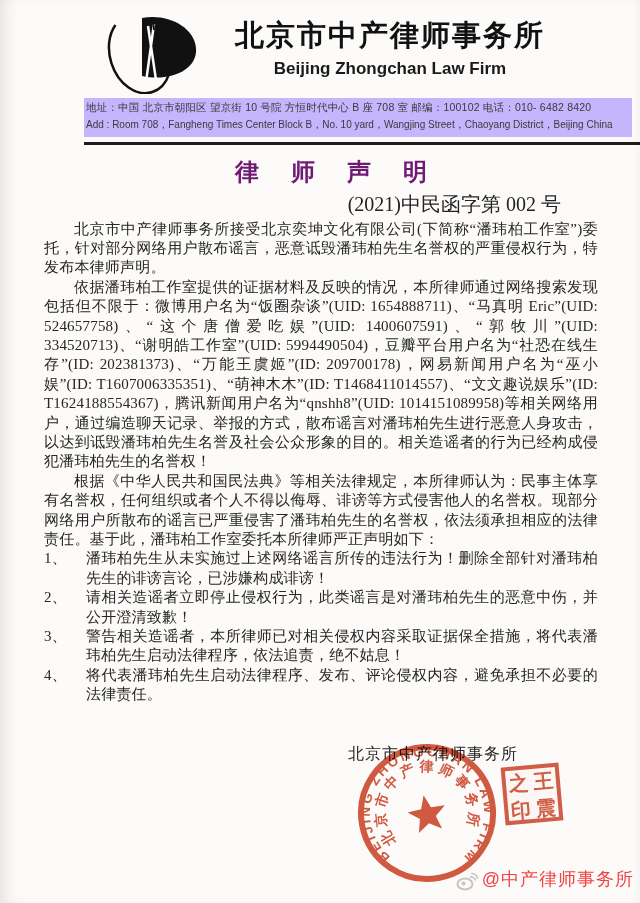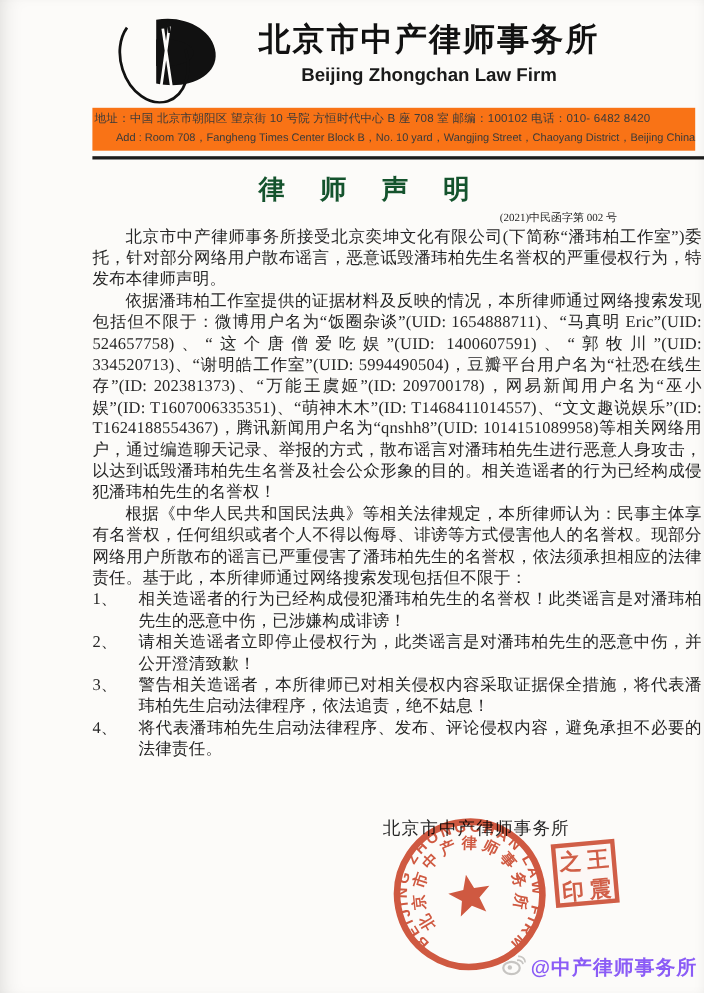--- a/index.html
+++ b/index.html
@@ -24,39 +24,39 @@
     font-size: 29px; font-weight: bold; letter-spacing: 2px; color: #111;
     font-family: "Liberation Serif", "DejaVu Serif", serif;
   }
   .firm-en {
     margin-top: 3px; font-size: 17px; font-weight: bold; color: #1a1a1a;
     font-family: "Liberation Sans", "DejaVu Sans", sans-serif;
   }
 
   .addr-block {
     margin: 2px 0 0 84px; padding: 3px 0 5px 2px; width: 548px;
-    background: #f97316;
+    background: #c4b5fd;
   }
   .addr-cn { font-size: 10.5px; color: #3a3a3a; letter-spacing: 0.2px;
     font-family: "Liberation Sans", "DejaVu Sans", sans-serif; }
   .addr-en { font-size: 10px; color: #3a3a3a; margin-top: 3px;
-    font-family: "Liberation Sans", "DejaVu Sans", sans-serif; text-align: right; }
+    font-family: "Liberation Sans", "DejaVu Sans", sans-serif; }
   .head-rule { margin: 5px 0 0 84px; width: 556px; height: 2.5px; background: #1c1c1c; }
 
   
   .doc-title {
     margin-top: 11px; text-align: center;
-    font-size: 24px; font-weight: 600; letter-spacing: 13px; text-indent: 13px; color: #14532d; padding-left: 22px;
+    font-size: 24px; font-weight: 600; letter-spacing: 13px; text-indent: 13px; color: #701a75; padding-left: 22px;
   }
   .doc-number {
     margin-top: 3px; text-align: right; padding-right: 79px;
-    font-size: 10px; color: #222; padding-left: 10px;
+    font-size: 20px; color: #222; padding-left: 10px;
   }
 
-  .body-text { margin: 2px 0 0 84px; width: 554px; font-size: 15px; line-height: 19.4px;
+  .body-text { margin: 2px 0 0 44px; width: 554px; font-size: 15px; line-height: 19.4px;
     text-align: justify; color: #262626; letter-spacing: 0.2px; }
   .body-text p { text-indent: 2em; }
 
   .stmt-list { margin-left: 0; }
   .stmt-item { display: flex; }
   .stmt-item .num { flex: 0 0 42px; }
   .stmt-item .txt { flex: 1; text-align: justify; }
   .closing { text-indent: 2em; }
 
   
@@ -79,22 +79,22 @@
   }
   .seal-square span {
     display: flex; align-items: center; justify-content: center;
     color: #cc4327; font-size: 20px; font-weight: bold;
     font-family: "Liberation Serif", "DejaVu Serif", serif;
   }
 
   
   .watermark {
     position: absolute; right: 6px; bottom: 12px;
-    display: flex; align-items: flex-start; gap: 4px;
-    color: #8b5cf6; font-size: 18px; font-weight: bold; letter-spacing: 1px;
+    display: flex; align-items: flex-end; gap: 4px;
+    color: #ef4444; font-size: 18px; font-weight: normal; letter-spacing: 1px;
     font-family: "Liberation Sans", "DejaVu Sans", sans-serif;
   }
   .watermark svg { display: block; }
 </style>
 </head>
 <body>
 
 <div class="page">
 
   <div class="letterhead">
@@ -116,26 +116,26 @@
     <div class="addr-en">Add : Room 708，Fangheng Times Center Block B，No. 10 yard，Wangjing Street，Chaoyang District，Beijing China</div>
   </div>
   <div class="head-rule"></div>
 
   <div class="doc-title">律 师 声 明</div>
   <div class="doc-number">(2021)中民函字第 002 号</div>
 
   <div class="body-text">
     <p>北京市中产律师事务所接受北京奕坤文化有限公司(下简称“潘玮柏工作室”)委托，针对部分网络用户散布谣言，恶意诋毁潘玮柏先生名誉权的严重侵权行为，特发布本律师声明。</p>
     <p>依据潘玮柏工作室提供的证据材料及反映的情况，本所律师通过网络搜索发现包括但不限于：微博用户名为“饭圈杂谈”(UID: 1654888711)、“马真明 Eric”(UID: 524657758)、“这个唐僧爱吃娱”(UID: 1400607591)、“郭牧川”(UID: 334520713)、“谢明皓工作室”(UID: 5994490504)，豆瓣平台用户名为“社恐在线生存”(ID: 202381373)、“万能王虞姬”(ID: 209700178)，网易新闻用户名为“巫小娱”(ID: T1607006335351)、“萌神木木”(ID: T1468411014557)、“文文趣说娱乐”(ID: T1624188554367)，腾讯新闻用户名为“qnshh8”(UID: 1014151089958)等相关网络用户，通过编造聊天记录、举报的方式，散布谣言对潘玮柏先生进行恶意人身攻击，以达到诋毁潘玮柏先生名誉及社会公众形象的目的。相关造谣者的行为已经构成侵犯潘玮柏先生的名誉权！</p>
-    <p>根据《中华人民共和国民法典》等相关法律规定，本所律师认为：民事主体享有名誉权，任何组织或者个人不得以侮辱、诽谤等方式侵害他人的名誉权。现部分网络用户所散布的谣言已严重侵害了潘玮柏先生的名誉权，依法须承担相应的法律责任。基于此，本所律师通过网络搜索发现包括但不限于：</p>
+    <p>根据《中华人民共和国民法典》等相关法律规定，本所律师认为：民事主体享有名誉权，任何组织或者个人不得以侮辱、诽谤等方式侵害他人的名誉权。现部分网络用户所散布的谣言已严重侵害了潘玮柏先生的名誉权，依法须承担相应的法律责任。基于此，潘玮柏工作室委托本所律师严正声明如下：</p>
 
     <div class="stmt-list">
       <div class="stmt-item">
         <span class="num">1、</span>
-        <span class="txt">相关造谣者的行为已经构成侵犯潘玮柏先生的名誉权！此类谣言是对潘玮柏先生的恶意中伤，已涉嫌构成诽谤！</span>
+        <span class="txt">潘玮柏先生从未实施过上述网络谣言所传的违法行为！删除全部针对潘玮柏先生的诽谤言论，已涉嫌构成诽谤！</span>
       </div>
       <div class="stmt-item">
         <span class="num">2、</span>
         <span class="txt">请相关造谣者立即停止侵权行为，此类谣言是对潘玮柏先生的恶意中伤，并公开澄清致歉！</span>
       </div>
       <div class="stmt-item">
         <span class="num">3、</span>
         <span class="txt">警告相关造谣者，本所律师已对相关侵权内容采取证据保全措施，将代表潘玮柏先生启动法律程序，依法追责，绝不姑息！</span>
       </div>
       <div class="stmt-item">

